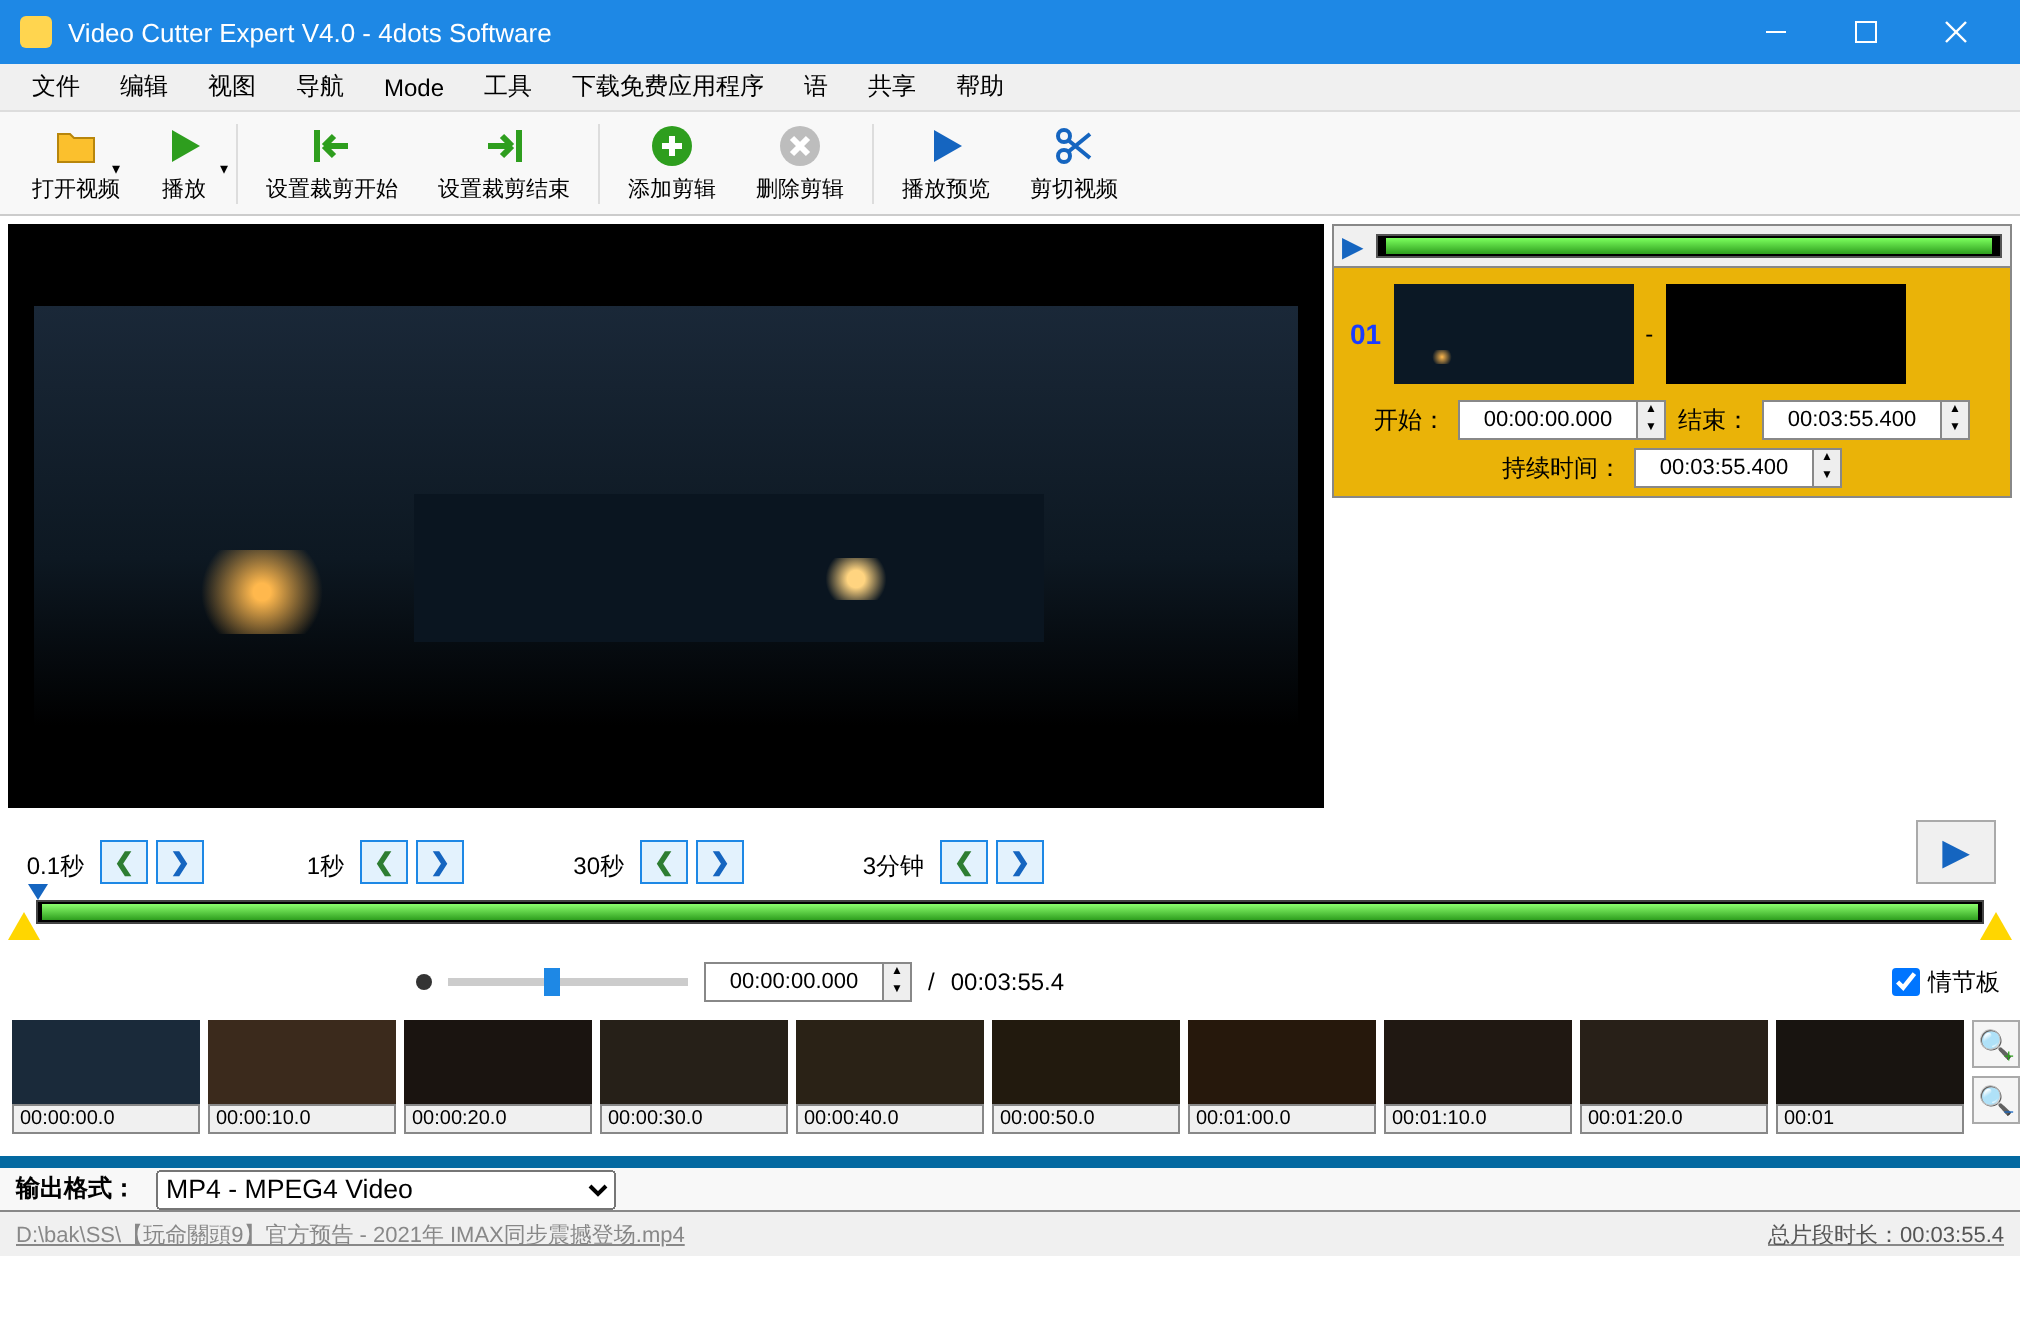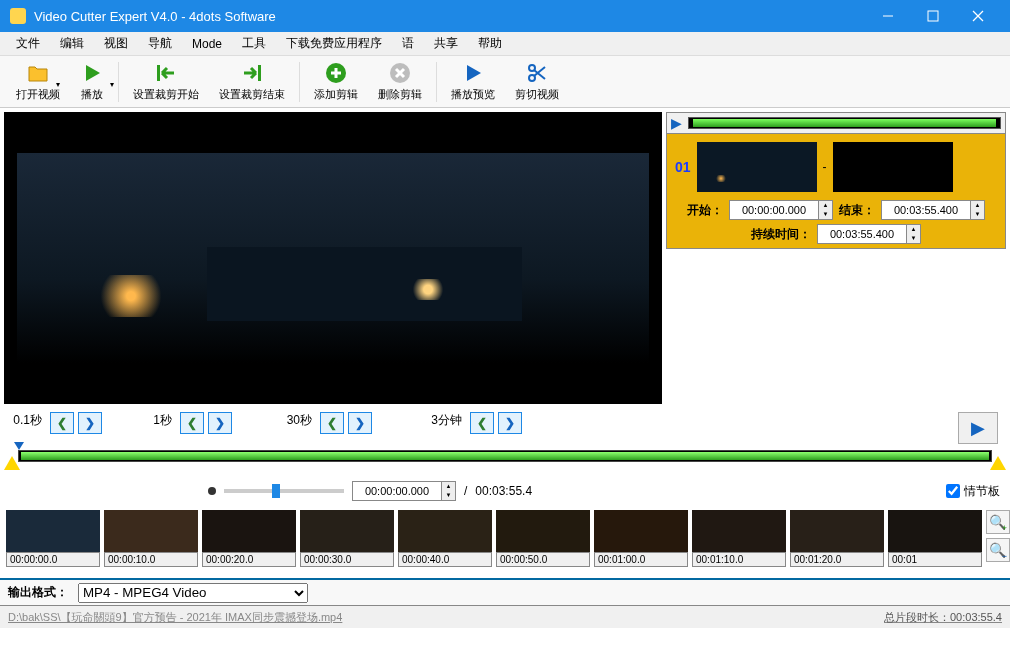--- a/index.html
+++ b/index.html
@@ -26,26 +26,26 @@
 .clip-top { height:22px; background:#f0f0f0; border:1px solid #888; display:flex; align-items:center; padding:0 4px; }
 .clip-top .playbtn { color:#1565c0; font-size:14px; cursor:pointer; margin-right:6px; }
 .clip-top .bar { flex:1; height:12px; background:#000; border:1px solid #555; position:relative; }
 .clip-top .bar .fill { position:absolute; left:4px; right:4px; top:1px; bottom:1px; background:linear-gradient(180deg,#7cff5e,#2e9e1e); }
 .clip-body { background:#eab308; border:1px solid #888; border-top:none; padding:4px; }
 .clip-thumbs { display:flex; align-items:center; gap:6px; padding:4px; }
 .clip-num { color:#1a3cff; font-weight:bold; font-size:14px; }
 .clip-thumb { width:120px; height:50px; background:#0b1825; position:relative; }
 .clip-thumb .g1 { position:absolute;bottom:20%;left:15%;width:10%;height:15%;background:radial-gradient(circle,#ffb84d,transparent 70%); }
 .clip-times { display:flex; align-items:center; gap:6px; margin-top:4px; justify-content:center; flex-wrap:wrap; }
-.clip-times .lbl { font-weight:bold; }
+.clip-times .lbl { font-weight:normal; }
 .tbox { display:flex; }
 .tbox input { width:90px; height:20px; text-align:center; font-size:11px; border:1px solid #888; }
 .tbox .spin { width:14px; height:20px; background:#eee; border:1px solid #888; border-left:none; display:flex;flex-direction:column; }
 .tbox .spin span{flex:1;font-size:6px;text-align:center;cursor:pointer;line-height:8px;}
-.seekers { height:30px; display:flex; align-items:flex-start; padding:0 6px; gap:4px; margin-top:4px; }
+.seekers { height:30px; display:flex; align-items:flex-end; padding:0 6px; gap:4px; margin-top:4px; }
 .seek-lbl { min-width:40px; text-align:right; padding-right:4px; }
 .seek-btn { width:24px; height:22px; border:1px solid #1e88e5; background:#e3f2fd; font-size:12px; cursor:pointer; display:flex;align-items:center;justify-content:center; font-weight:bold;}
 .seek-btn.l { color:#2e7d32; }
 .seek-btn.r { color:#1565c0; }
 .big-play { width:40px;height:32px;background:#f0f0f0;border:1px solid #aaa;display:flex;align-items:center;justify-content:center;color:#1565c0;font-size:18px;cursor:pointer;margin-left:auto;margin-right:6px; }
 .timeline { height:30px; position:relative; margin:2px 10px; }
 .timeline .mark-l,.timeline .mark-r { position:absolute; top:12px; width:0;height:0;border-left:8px solid transparent;border-right:8px solid transparent;border-bottom:14px solid #ffd600; }
 .timeline .mark-l { left:-6px; }
 .timeline .mark-r { right:-6px; }
 .timeline .track { position:absolute; left:8px; right:8px; top:6px; height:12px; background:#000; border:1px solid #444; }
@@ -57,21 +57,21 @@
 .bottombar .slider { width:120px; height:4px; background:#ccc; position:relative; }
 .bottombar .slider .th { position:absolute; left:40%; top:-5px; width:8px; height:14px; background:#1e88e5; }
 .chk { display:flex;align-items:center;gap:4px; margin-left:auto;}
 .chk input { width:14px;height:14px; }
 .story { display:flex; gap:4px; padding:4px 6px; align-items:flex-start; height:72px; overflow:hidden; }
 .story-item { width:94px; }
 .story-thumb { width:94px; height:42px; background:#222; }
 .story-time { background:#f0f0f0; border:1px solid #888; font-size:10px; padding:1px 3px; }
 .story-tools { display:flex; flex-direction:column; gap:4px; margin-left:auto; }
 .story-tools .t { width:24px; height:24px; border:1px solid #aaa; background:#f5f5f5; display:flex;align-items:center;justify-content:center;font-size:14px;cursor:pointer; }
-.output-row { height:28px; border-top:2px solid #0369a1; border-bottom:1px solid #888; background:#f8f8f8; display:flex; align-items:center; padding:0 8px; gap:10px; }
+.output-row { height:28px; border-top:6px solid #0369a1; border-bottom:1px solid #888; background:#f8f8f8; display:flex; align-items:center; padding:0 8px; gap:10px; }
 .output-row .lbl { font-weight:bold; }
 .output-row select { width:230px; height:20px; }
 .statusbar { height:22px; background:#f0f0f0; display:flex; align-items:center; padding:0 8px; color:#888; font-size:11px;text-decoration:underline; }
 .statusbar .right { margin-left:auto; color:#555; }
 svg { display:block; }
 </style>
 </head>
 <body>
 
 <div class="titlebar">

